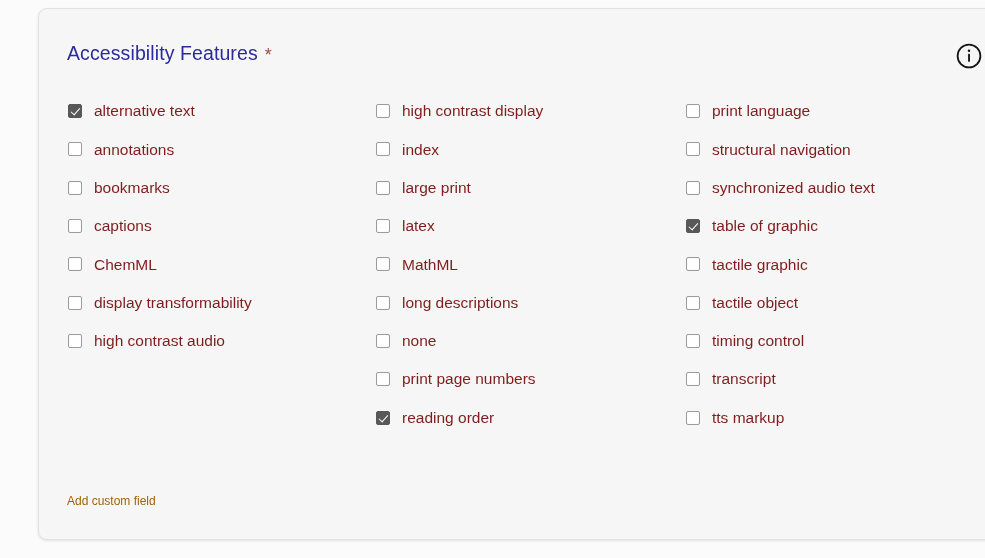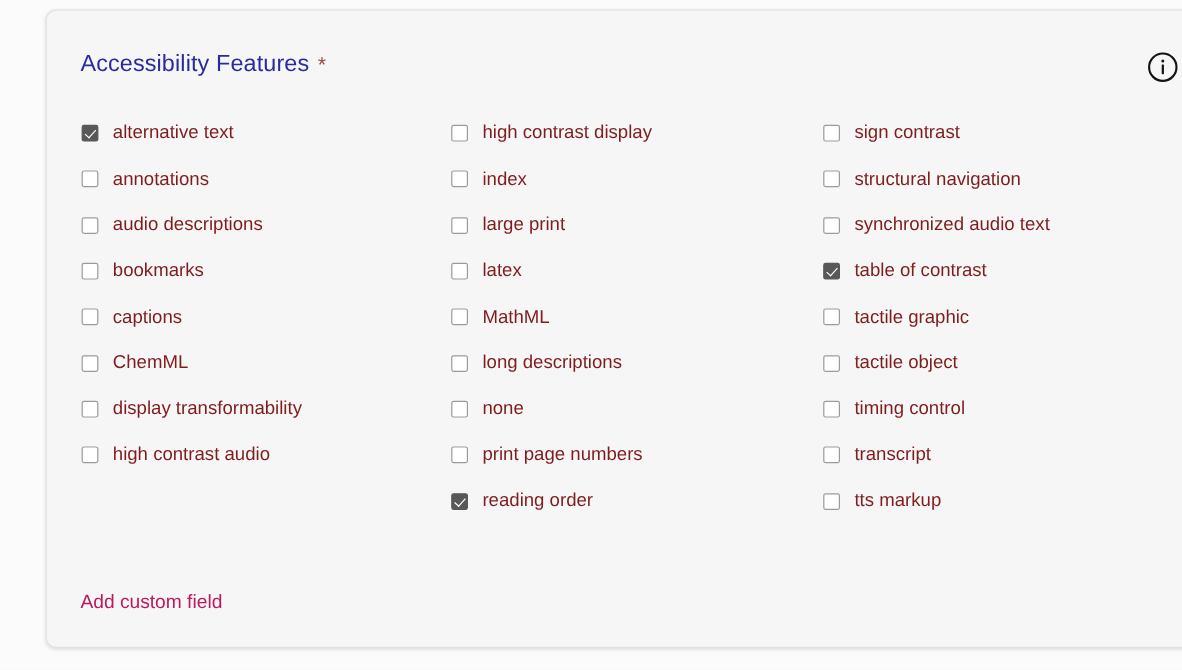--- a/index.html
+++ b/index.html
@@ -126,22 +126,22 @@
     color: #7f1d1d;
     white-space: nowrap;
     line-height: 1;
   }
 
   
   .add-custom-field {
     position: absolute;
     left: 28px;
     top: 485px;
-    font-size: 16px;
-    color: #be185d;
+    font-size: 12px;
+    color: #a16207;
     text-decoration: none;
     cursor: pointer;
     white-space: nowrap;
   }
 </style>
 </head>
 <body>
 
 <div id="root">
 
@@ -164,24 +164,20 @@
           <div class="opt-row">
             <span class="cb checked" role="checkbox" aria-checked="true"></span>
             <span class="opt-label">alternative text</span>
           </div>
           <div class="opt-row">
             <span class="cb" role="checkbox" aria-checked="false"></span>
             <span class="opt-label">annotations</span>
           </div>
           <div class="opt-row">
             <span class="cb" role="checkbox" aria-checked="false"></span>
-            <span class="opt-label">audio descriptions</span>
-          </div>
-          <div class="opt-row">
-            <span class="cb" role="checkbox" aria-checked="false"></span>
             <span class="opt-label">bookmarks</span>
           </div>
           <div class="opt-row">
             <span class="cb" role="checkbox" aria-checked="false"></span>
             <span class="opt-label">captions</span>
           </div>
           <div class="opt-row">
             <span class="cb" role="checkbox" aria-checked="false"></span>
             <span class="opt-label">ChemML</span>
           </div>
@@ -228,33 +224,33 @@
             <span class="opt-label">print page numbers</span>
           </div>
           <div class="opt-row">
             <span class="cb checked" role="checkbox" aria-checked="true"></span>
             <span class="opt-label">reading order</span>
           </div>
         </div>
       <div class="opt-col c2">
           <div class="opt-row">
             <span class="cb" role="checkbox" aria-checked="false"></span>
-            <span class="opt-label">sign contrast</span>
+            <span class="opt-label">print language</span>
           </div>
           <div class="opt-row">
             <span class="cb" role="checkbox" aria-checked="false"></span>
             <span class="opt-label">structural navigation</span>
           </div>
           <div class="opt-row">
             <span class="cb" role="checkbox" aria-checked="false"></span>
             <span class="opt-label">synchronized audio text</span>
           </div>
           <div class="opt-row">
             <span class="cb checked" role="checkbox" aria-checked="true"></span>
-            <span class="opt-label">table of contrast</span>
+            <span class="opt-label">table of graphic</span>
           </div>
           <div class="opt-row">
             <span class="cb" role="checkbox" aria-checked="false"></span>
             <span class="opt-label">tactile graphic</span>
           </div>
           <div class="opt-row">
             <span class="cb" role="checkbox" aria-checked="false"></span>
             <span class="opt-label">tactile object</span>
           </div>
           <div class="opt-row">

